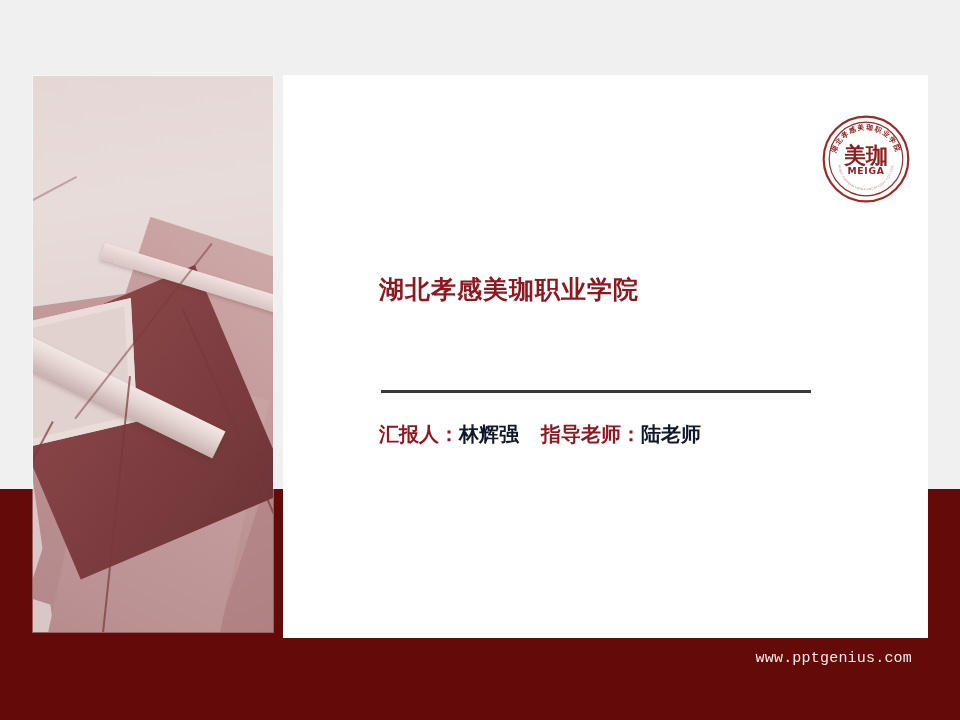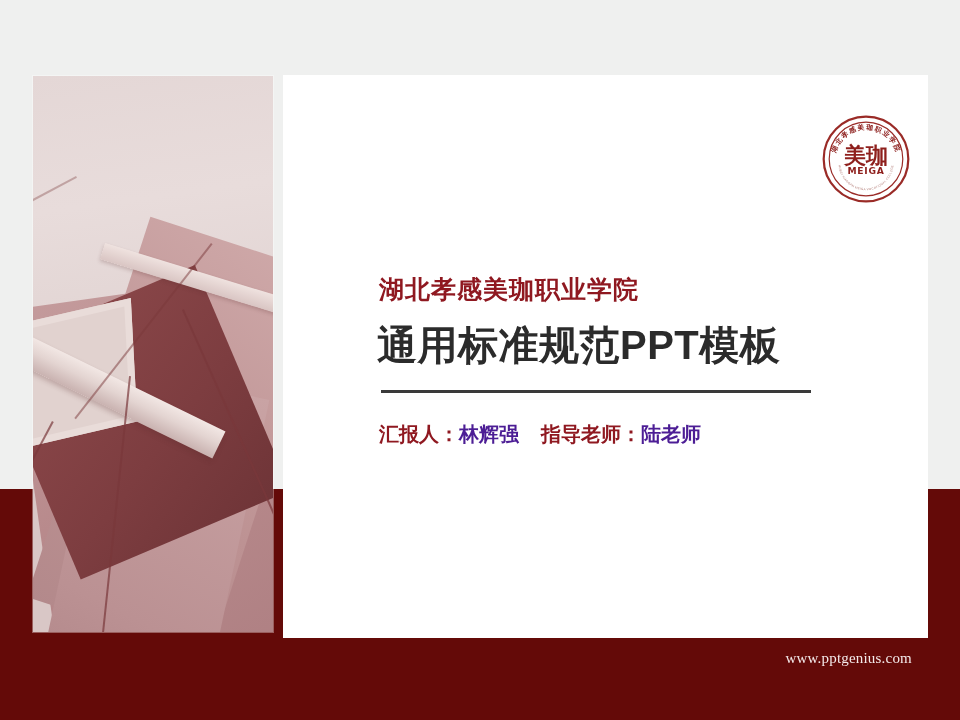--- a/index.html
+++ b/index.html
@@ -34,21 +34,21 @@
   }
 
   .footer-url {
     position: absolute;
     right: 48px;
     top: 650px;
     z-index: 6;
     color: #f4eaea;
     font-size: 15px;
     letter-spacing: 0.2px;
-    font-family: Liberation Serif, serif;
+    font-family: Liberation Mono, monospace;
     white-space: nowrap;
   }
 
   
   .photo-panel {
     position: absolute;
     left: 33px;
     top: 76px;
     width: 240px;
     height: 556px;
@@ -223,21 +223,21 @@
     position: absolute;
     left: 379px;
     top: 421px;
     z-index: 5;
     font-size: 20px;
     font-weight: bold;
     white-space: nowrap;
     font-family: "Liberation Sans", "DejaVu Sans", sans-serif;
   }
   .lbl { color: #8f1820; font-family: Liberation Serif, serif; }
-  .val { color: #4c1d95; }
+  .val { color: #0f172a; }
   .gap { display: inline-block; width: 22px; }
 </style>
 </head>
 <body>
 
 <div id="slide">
 
   <div class="footer-band"></div>
 
   <div class="content-card"></div>
@@ -274,21 +274,20 @@
       <text font-size="3.3" fill="#b07a74" font-family="'Liberation Sans', sans-serif" letter-spacing="0.35">
         <textPath href="#arcBot" startOffset="50%" text-anchor="middle">HUBEI XIAOGAN MEIGA VOCATIONAL COLLEGE</textPath>
       </text>
       <text x="50" y="54" text-anchor="middle" font-size="24" font-weight="bold" fill="#8e1f1c" font-family="'DejaVu Sans', sans-serif">美珈</text>
       <text x="50" y="66" text-anchor="middle" font-size="10" font-weight="bold" fill="#8e1f1c" letter-spacing="0.8" font-family="'DejaVu Sans', sans-serif">MEIGA</text>
     </svg>
   </div>
 
   <div class="institution">湖北孝感美珈职业学院</div>
 
-  <div class="main-title">通用标准规范PPT模板</div>
 
   <div class="divider"></div>
 
   <div class="presenter-line"><span class="lbl">汇报人：</span><span class="val">林辉强</span><span class="gap"></span><span class="lbl">指导老师：</span><span class="val">陆老师</span></div>
 
   <div class="footer-url">www.pptgenius.com</div>
 
 </div>
 
 </body></html>

